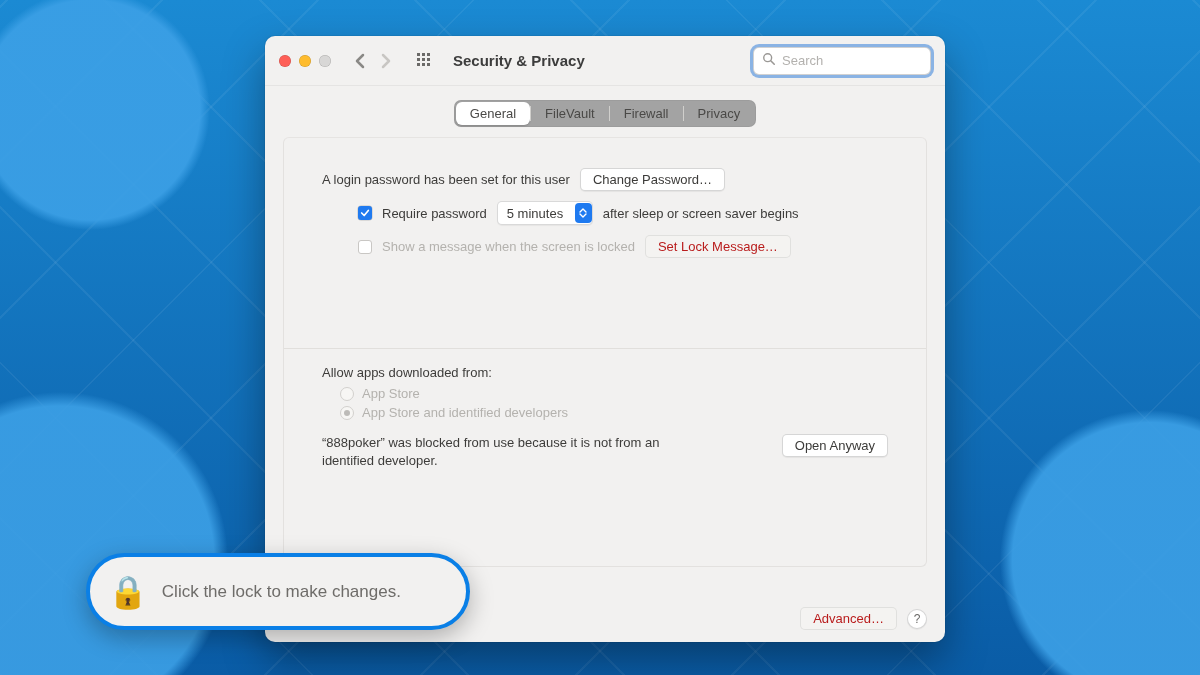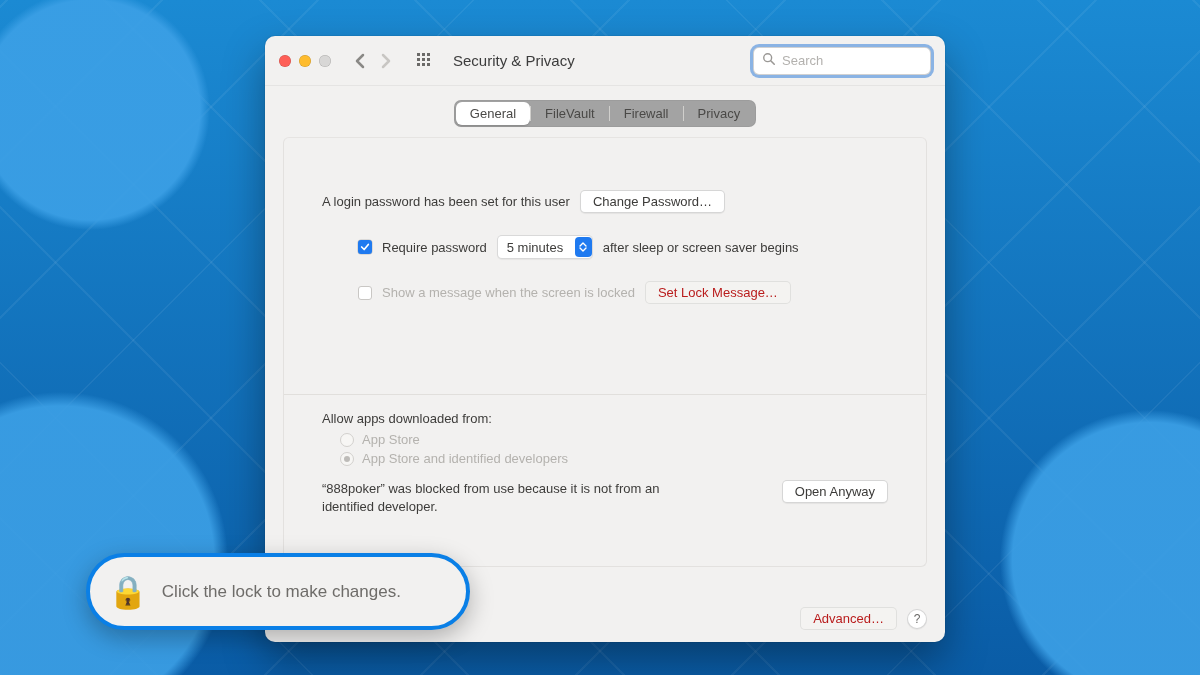--- a/index.html
+++ b/index.html
@@ -42,21 +42,21 @@
     }
     .traffic { display: flex; gap: 8px; }
     .dot { width: 12px; height: 12px; border-radius: 50%; box-shadow: inset 0 0 0 0.5px rgba(0,0,0,0.2); }
     .dot.red { background: #fe5f57; }
     .dot.yellow { background: #febc2e; }
     .dot.grey { background: #d8d7d6; }
     .navbtns { display: flex; gap: 4px; margin-left: 8px; }
     .chev { width: 22px; height: 22px; display:flex; align-items:center; justify-content:center; color:#a7a6a4; font-size:20px; border-radius:5px; }
     .chev svg { width: 12px; height: 16px; }
     .grid-icon { width:24px; height:24px; display:flex; align-items:center; justify-content:center; margin-left:6px; color:#6b6a68; }
-    .title { font-weight: 400; font-size: 15px; color: #3c3c3c; margin-left: 6px; }
+    .title { font-weight: 700; font-size: 15px; color: #3c3c3c; margin-left: 6px; }
     .spacer { flex: 1; }
     .search-wrap {
       width: 178px; height: 28px;
       background: #fff;
       border-radius: 6px;
       border: 1px solid rgba(0,0,0,0.18);
       box-shadow: 0 0 0 3px #8ab3e4;
       display: flex; align-items: center; padding: 0 8px;
       color: #9a9995;
     }
@@ -83,21 +83,21 @@
       margin: 0 18px 0 18px;
       background: #f2f1f0;
       border: 1px solid #e3e1df;
       border-top: 1px solid #e6e4e2;
       border-radius: 6px;
       padding: 30px 38px 20px 38px;
       min-height: 430px;
       position: relative;
       font-size: 13px; color:#3d3c3a;
     }
-    .row { display:flex; align-items:center; gap:10px; margin-bottom:10px;margin-top:22px; }
+    .row { display:flex; align-items:center; gap:10px; margin-bottom:10px; }
     .btn {
       background:#fff; border:1px solid rgba(0,0,0,0.16); border-radius:5px;
       padding:3px 12px; font-size:13px; color:#3c3b39;
       box-shadow: 0 1px 1px rgba(0,0,0,0.06);
     }
     .btn.disabled { color:#b91c1c; background:#f4f3f1; border-color:rgba(0,0,0,0.08); box-shadow:none; }
 
     .indent { margin-left: 36px; }
     .checkbox {
       width:14px; height:14px; border-radius:3px; flex-shrink:0;

